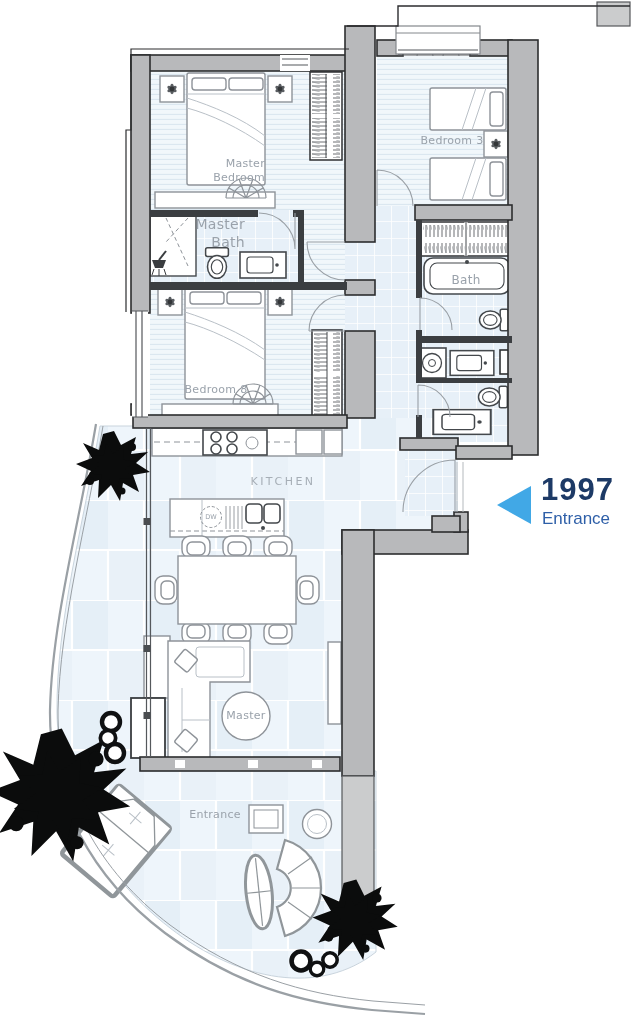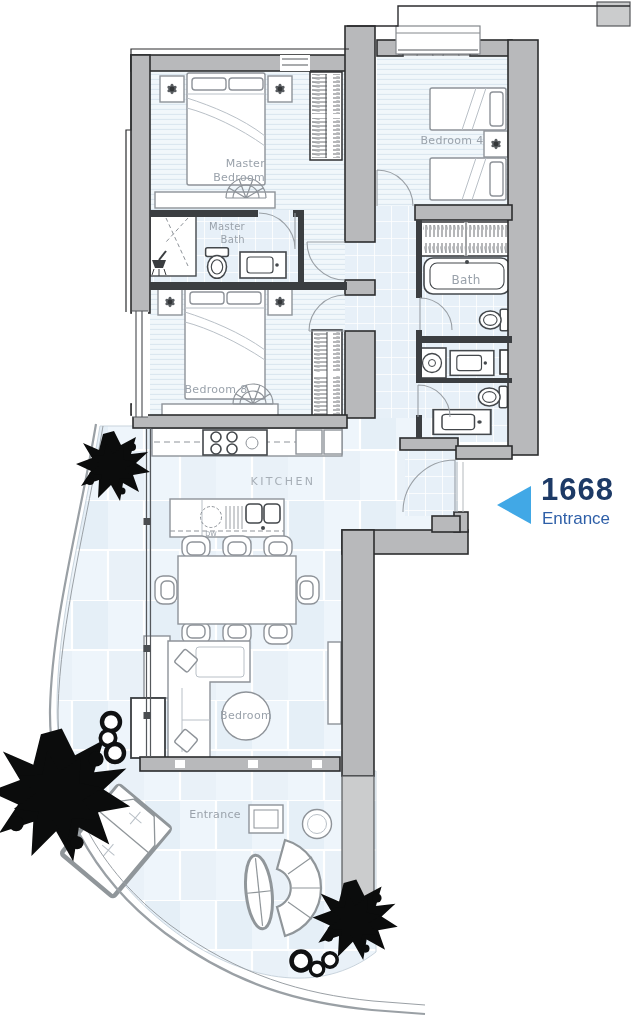--- a/index.html
+++ b/index.html
@@ -337,25 +337,25 @@
     <use href="#pot" transform="translate(111,722)"></use>
     <use href="#pot" transform="translate(108,738) scale(0.85)"></use>
     <use href="#pot" transform="translate(115,753)"></use>
     <use href="#pot" transform="translate(301,961) scale(1.05)"></use>
     <use href="#pot" transform="translate(317,969) scale(0.75)"></use>
     <use href="#pot" transform="translate(330,960) scale(0.8)"></use>
   </g>
 </svg>
 
 <div class="rlabel wrap" style="left:228px;top:171px;width:74px;">Master Bedroom</div>
-<div class="rlabel wrap" style="left:219px;top:233px;width:52px;font-size:10px;">Master Bath</div>
+<div class="rlabel wrap" style="left:219px;top:233px;width:52px;font-size:14px;">Master Bath</div>
 <div class="rlabel" style="left:216px;top:390px;">Bedroom 8</div>
-<div class="rlabel" style="left:452px;top:141px;">Bedroom 4</div>
+<div class="rlabel" style="left:452px;top:141px;">Bedroom 3</div>
 <div class="rlabel small" style="left:466px;top:281px;">Bath</div>
 <div class="rlabel kitchen-label" style="left:250px;top:482px;margin-left:33px;">KITCHEN</div>
-<div class="rlabel" style="left:246px;top:716px;">Bedroom</div>
+<div class="rlabel" style="left:246px;top:716px;">Master</div>
 <div class="rlabel" style="left:215px;top:815px;">Entrance</div>
-<div class="rlabel tiny" style="left:211px;top:534px;">DW</div>
+<div class="rlabel tiny" style="left:211px;top:517px;">DW</div>
 
 <div class="entrance-arrow" style="left:497px;top:486px;"></div>
-<div class="unit-number" style="left:541px;top:472px;">1668</div>
+<div class="unit-number" style="left:541px;top:472px;">1997</div>
 <div class="entrance-label" style="left:542px;top:509px;">Entrance</div>
 </div>
 
 </body></html>

